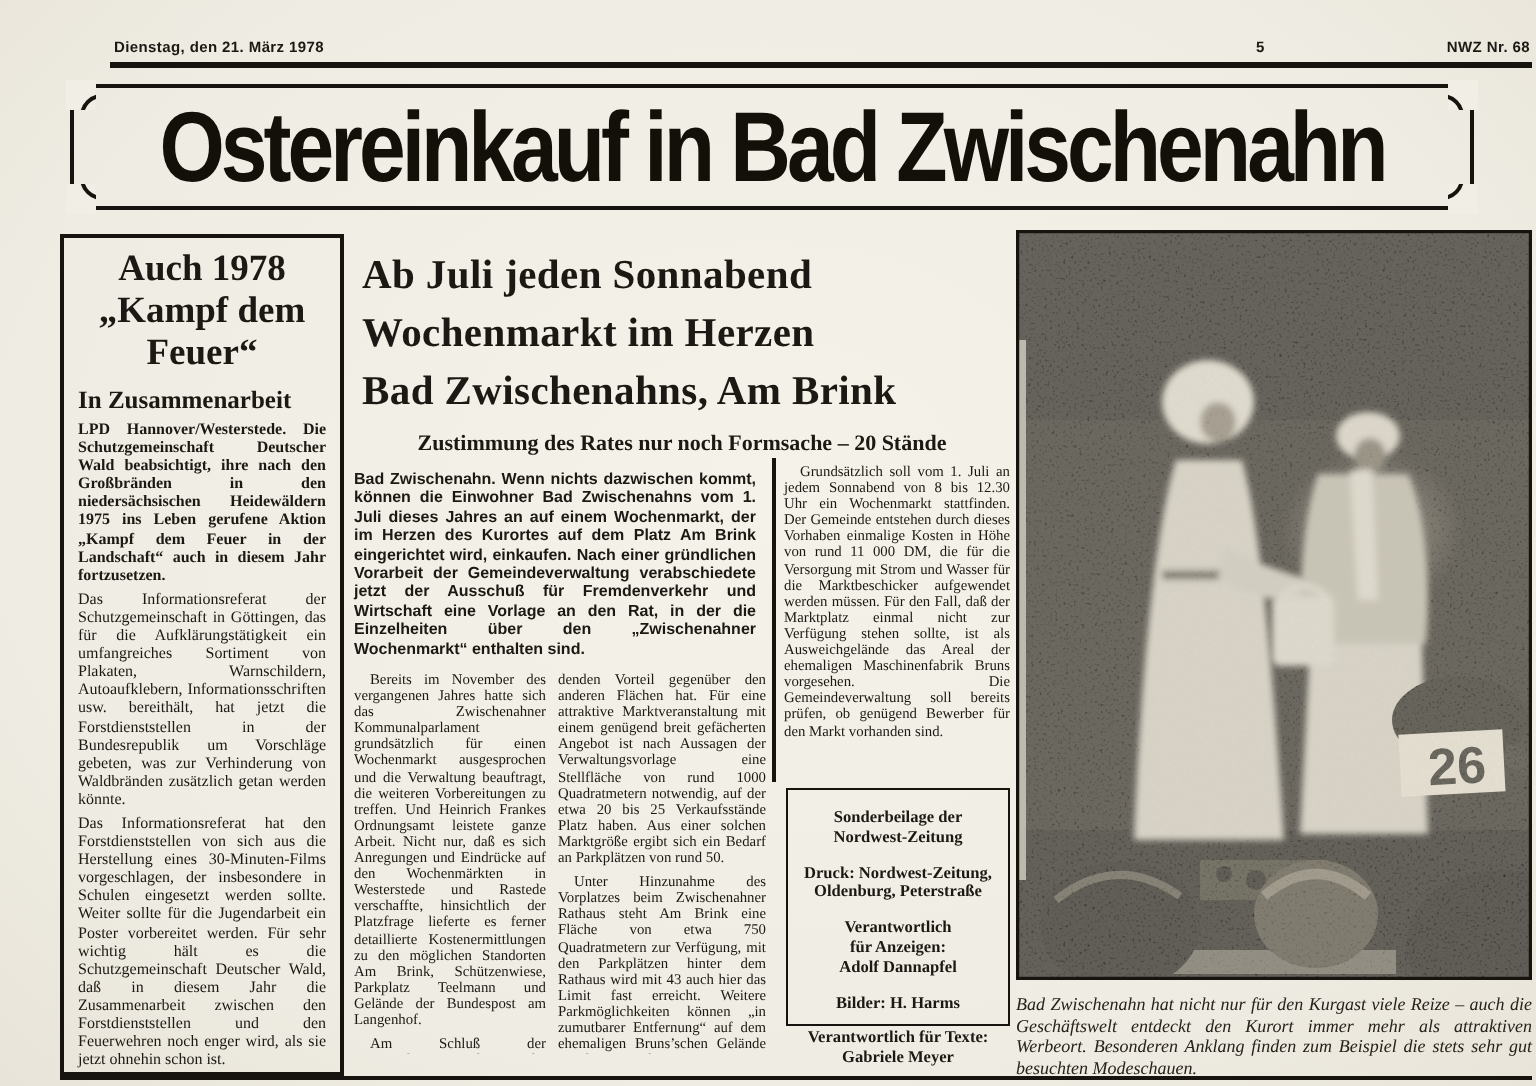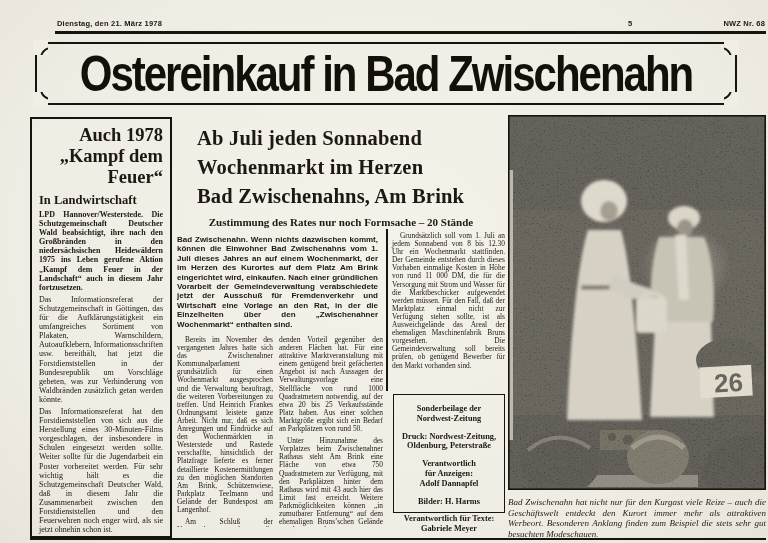--- a/index.html
+++ b/index.html
@@ -25,26 +25,26 @@
   }
   .mh-corner{position:absolute;width:15px;height:15px;background:#f1eee6;overflow:hidden;}
   .mh-corner::after{content:"";position:absolute;width:18px;height:18px;border:2.5px solid #17130e;border-radius:50%;background:#f1eee6;}
   .mh-corner.tl{top:-4px;left:-4px;}   .mh-corner.tl::after{left:7px;top:7px;}
   .mh-corner.tr{top:-4px;right:-4px;}  .mh-corner.tr::after{right:7px;top:7px;}
   .mh-corner.bl{bottom:-4px;left:-4px;}.mh-corner.bl::after{left:7px;bottom:7px;}
   .mh-corner.br{bottom:-4px;right:-4px;}.mh-corner.br::after{right:7px;bottom:7px;}
   
   .left-article{position:absolute;left:30px;top:117px;width:142px;height:421px;border:2px solid #17130e;
     box-sizing:border-box;padding:6px 7px 4px 7px;overflow:hidden;}
-  .left-article .ttl{margin:0;text-align:right;font-weight:bold;font-size:18.5px;line-height:21px;}
+  .left-article .ttl{margin:0;text-align:center;font-weight:bold;font-size:18.5px;line-height:21px;}
   .left-article .subttl{margin:5px 0 3px 0;font-weight:bold;font-size:12.5px;line-height:14px;}
   .left-article p{margin:0 0 3px 0;font-size:8px;line-height:9.1px;text-align:justify;}
   .left-article p.lead{font-weight:bold;}
   
-  .m-headline{position:absolute;left:181px;top:124px;width:330px;margin-left:16px;}
+  .m-headline{position:absolute;left:181px;top:124px;width:330px;}
   .m-headline span{display:block;font-weight:bold;font-size:20.5px;line-height:29px;letter-spacing:.2px;}
   .m-subhead{position:absolute;left:177px;top:216px;width:328px;text-align:center;font-weight:bold;font-size:11px;}
   .m-intro{position:absolute;left:177px;top:235px;width:201px;
     font-family:"Liberation Sans", sans-serif;font-weight:bold;font-size:8px;line-height:9.4px;text-align:justify;}
   .m-col{position:absolute;top:336px;height:191px;overflow:hidden;}
   .m-col p, .m-col3 p{margin:0 0 4px 0;font-size:7.4px;line-height:8.1px;text-align:justify;text-indent:8px;}
   .m-col p.no-indent{text-indent:0;}
   .m-col1{left:177px;width:96px;}
   .m-col2{left:279px;width:104px;}
   .vrule{position:absolute;left:386px;top:229px;width:1.5px;height:162px;background:#17130e;}
@@ -77,21 +77,21 @@
     <div class="mh-corner tr"></div>
     <div class="mh-corner bl"></div>
     <div class="mh-corner br"></div>
     <h1>Ostereinkauf in Bad Zwischenahn</h1>
   </div>
 
   <aside class="left-article">
     <h2 class="ttl"><span>Auch 1978</span><br>
       <span>„Kampf dem</span><br>
       <span>Feuer“</span></h2>
-    <h3 class="subttl">In Landwirtschaft</h3>
+    <h3 class="subttl">In Zusammenarbeit</h3>
     <p class="lead">LPD Hannover/Westerstede. Die Schutzgemeinschaft Deutscher Wald beabsichtigt, ihre nach den Großbränden in den niedersächsischen Heidewäldern 1975 ins Leben gerufene Aktion „Kampf dem Feuer in der Landschaft“ auch in diesem Jahr fortzusetzen.</p>
     <p>Das Informationsreferat der Schutzgemeinschaft in Göttingen, das für die Aufklärungstätigkeit ein umfangreiches Sortiment von Plakaten, Warnschildern, Autoaufklebern, Informationsschriften usw. bereithält, hat jetzt die Forstdienststellen in der Bundesrepublik um Vorschläge gebeten, was zur Verhinderung von Waldbränden zusätzlich getan werden könnte.</p>
     <p>Das Informationsreferat hat den Forstdienststellen von sich aus die Herstellung eines 30-Minuten-Films vorgeschlagen, der insbesondere in Schulen eingesetzt werden sollte. Weiter sollte für die Jugendarbeit ein Poster vorbereitet werden. Für sehr wichtig hält es die Schutzgemeinschaft Deutscher Wald, daß in diesem Jahr die Zusammenarbeit zwischen den Forstdienststellen und den Feuerwehren noch enger wird, als sie jetzt ohnehin schon ist.</p>
   </aside>
 
   <div class="m-headline">
     <span>Ab Juli jeden Sonnabend</span>
     <span>Wochenmarkt im Herzen</span>
     <span>Bad Zwischenahns, Am Brink</span>
   </div>

